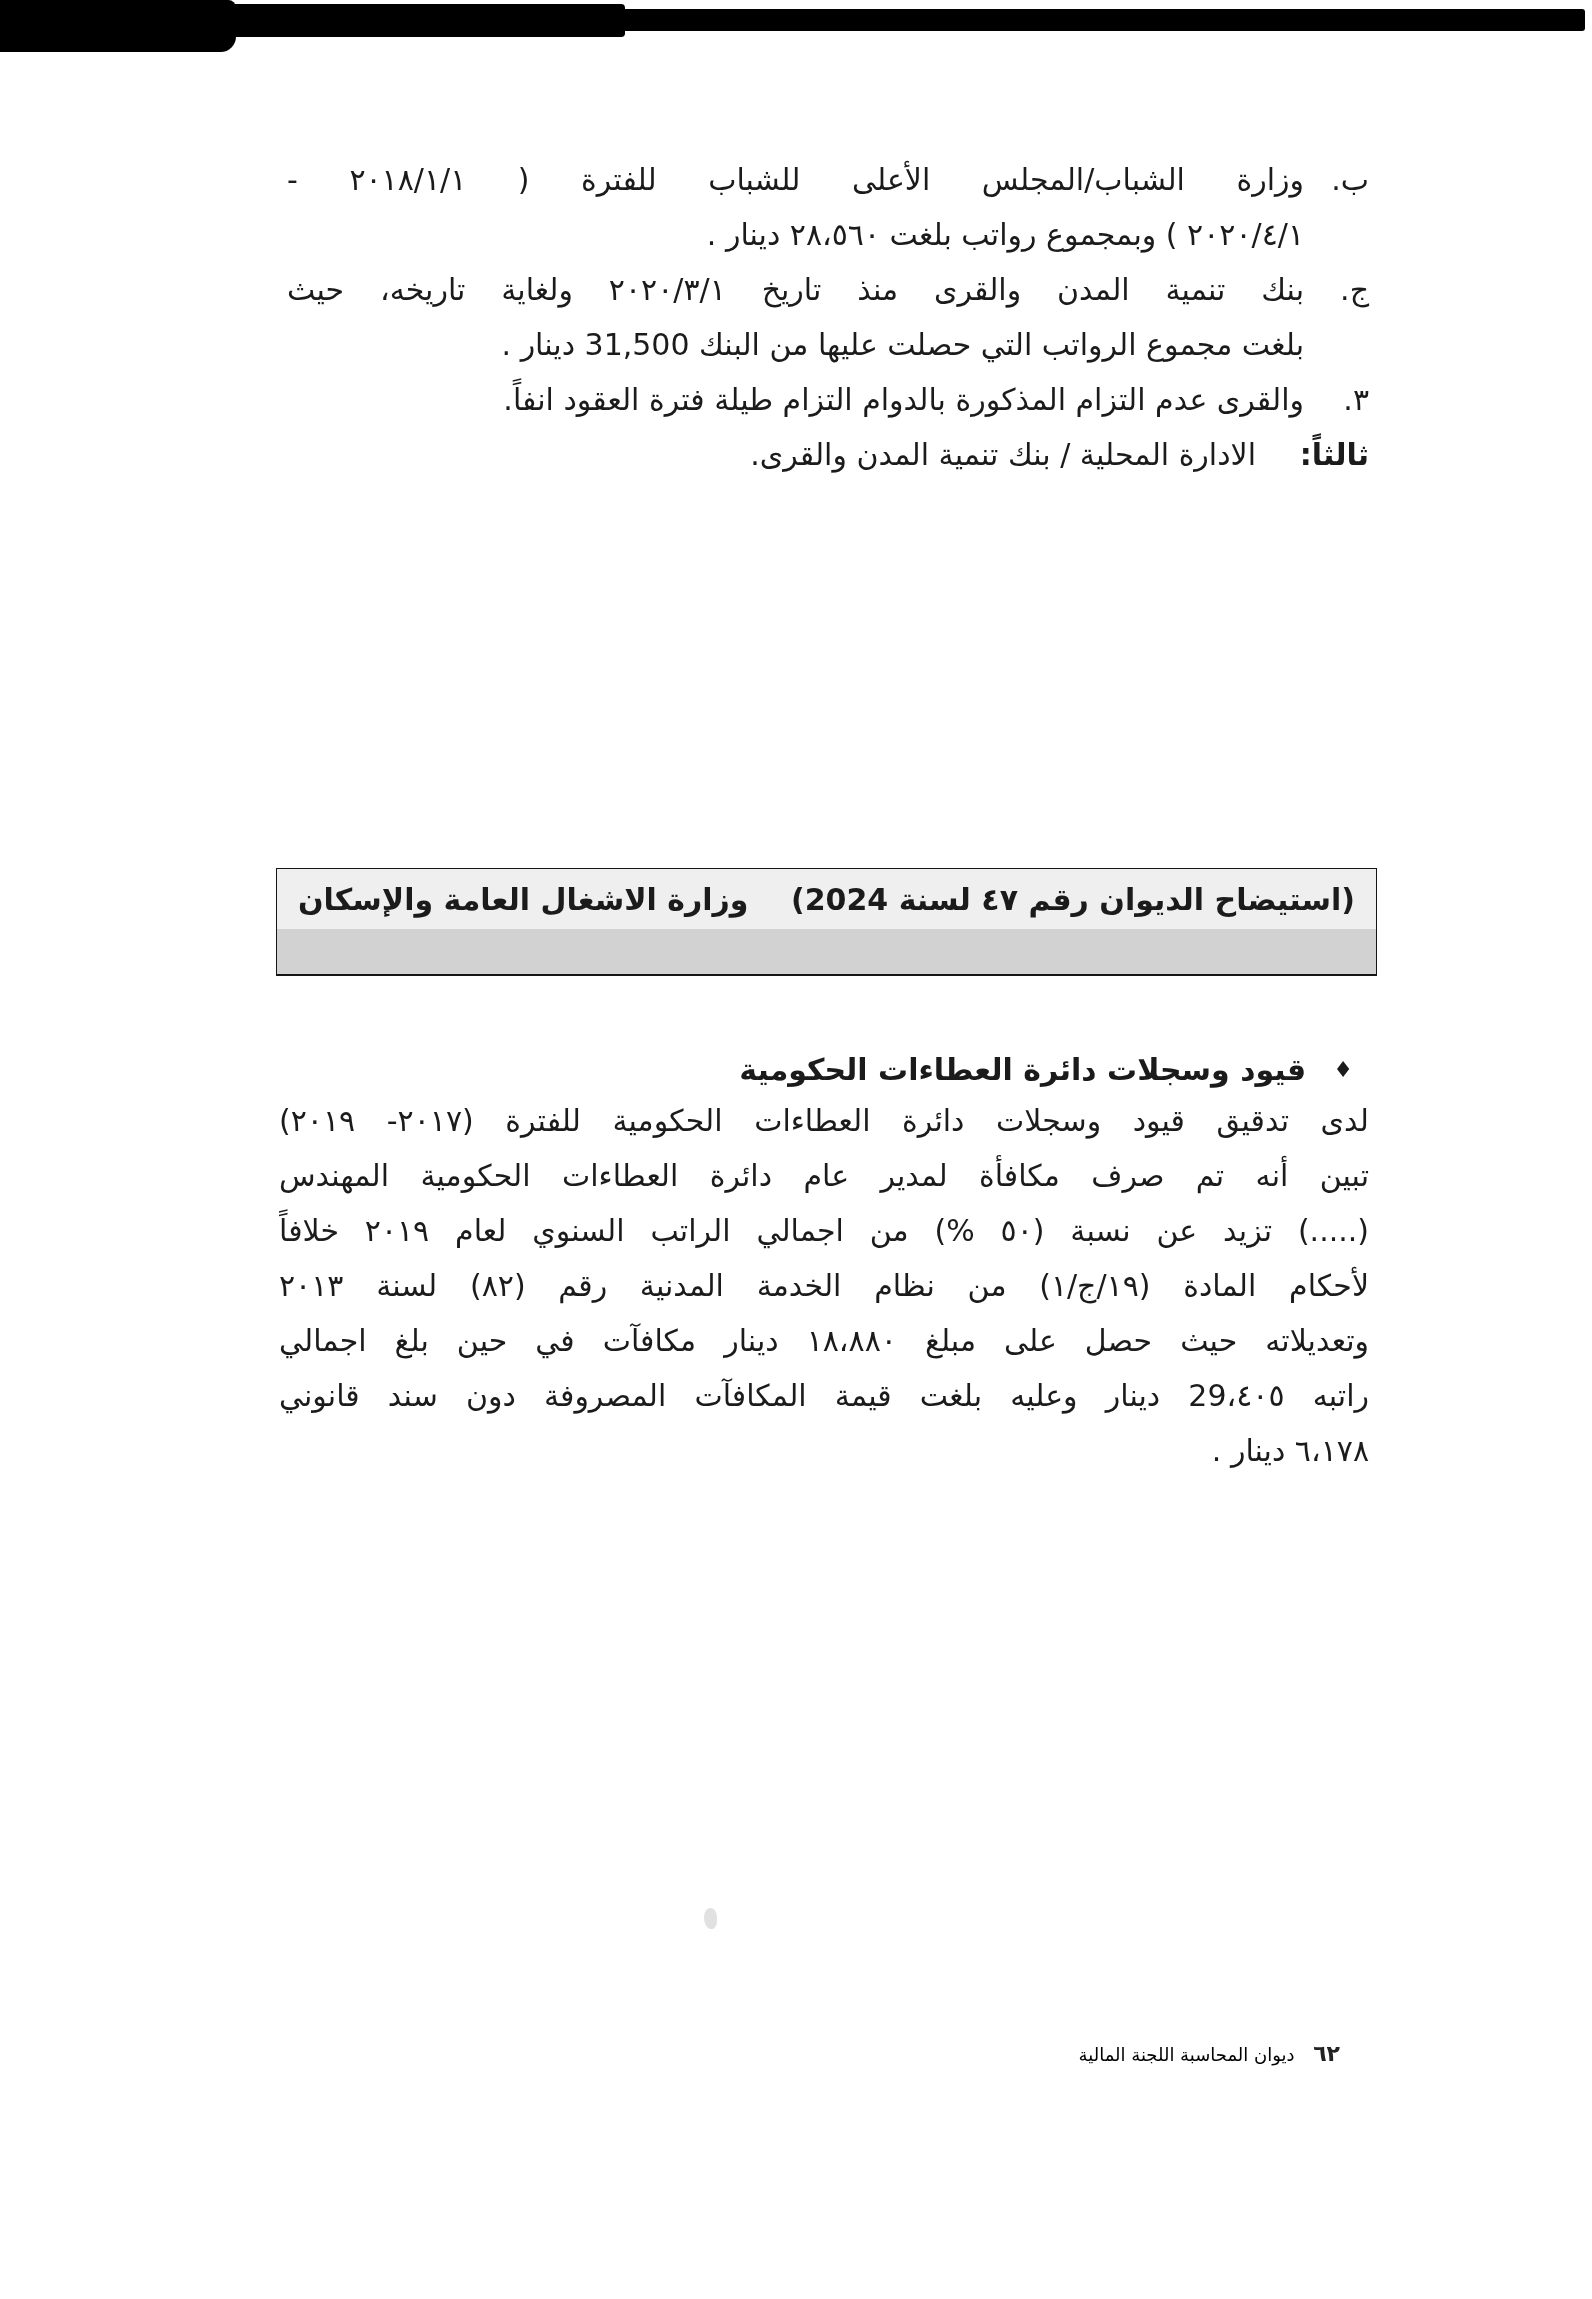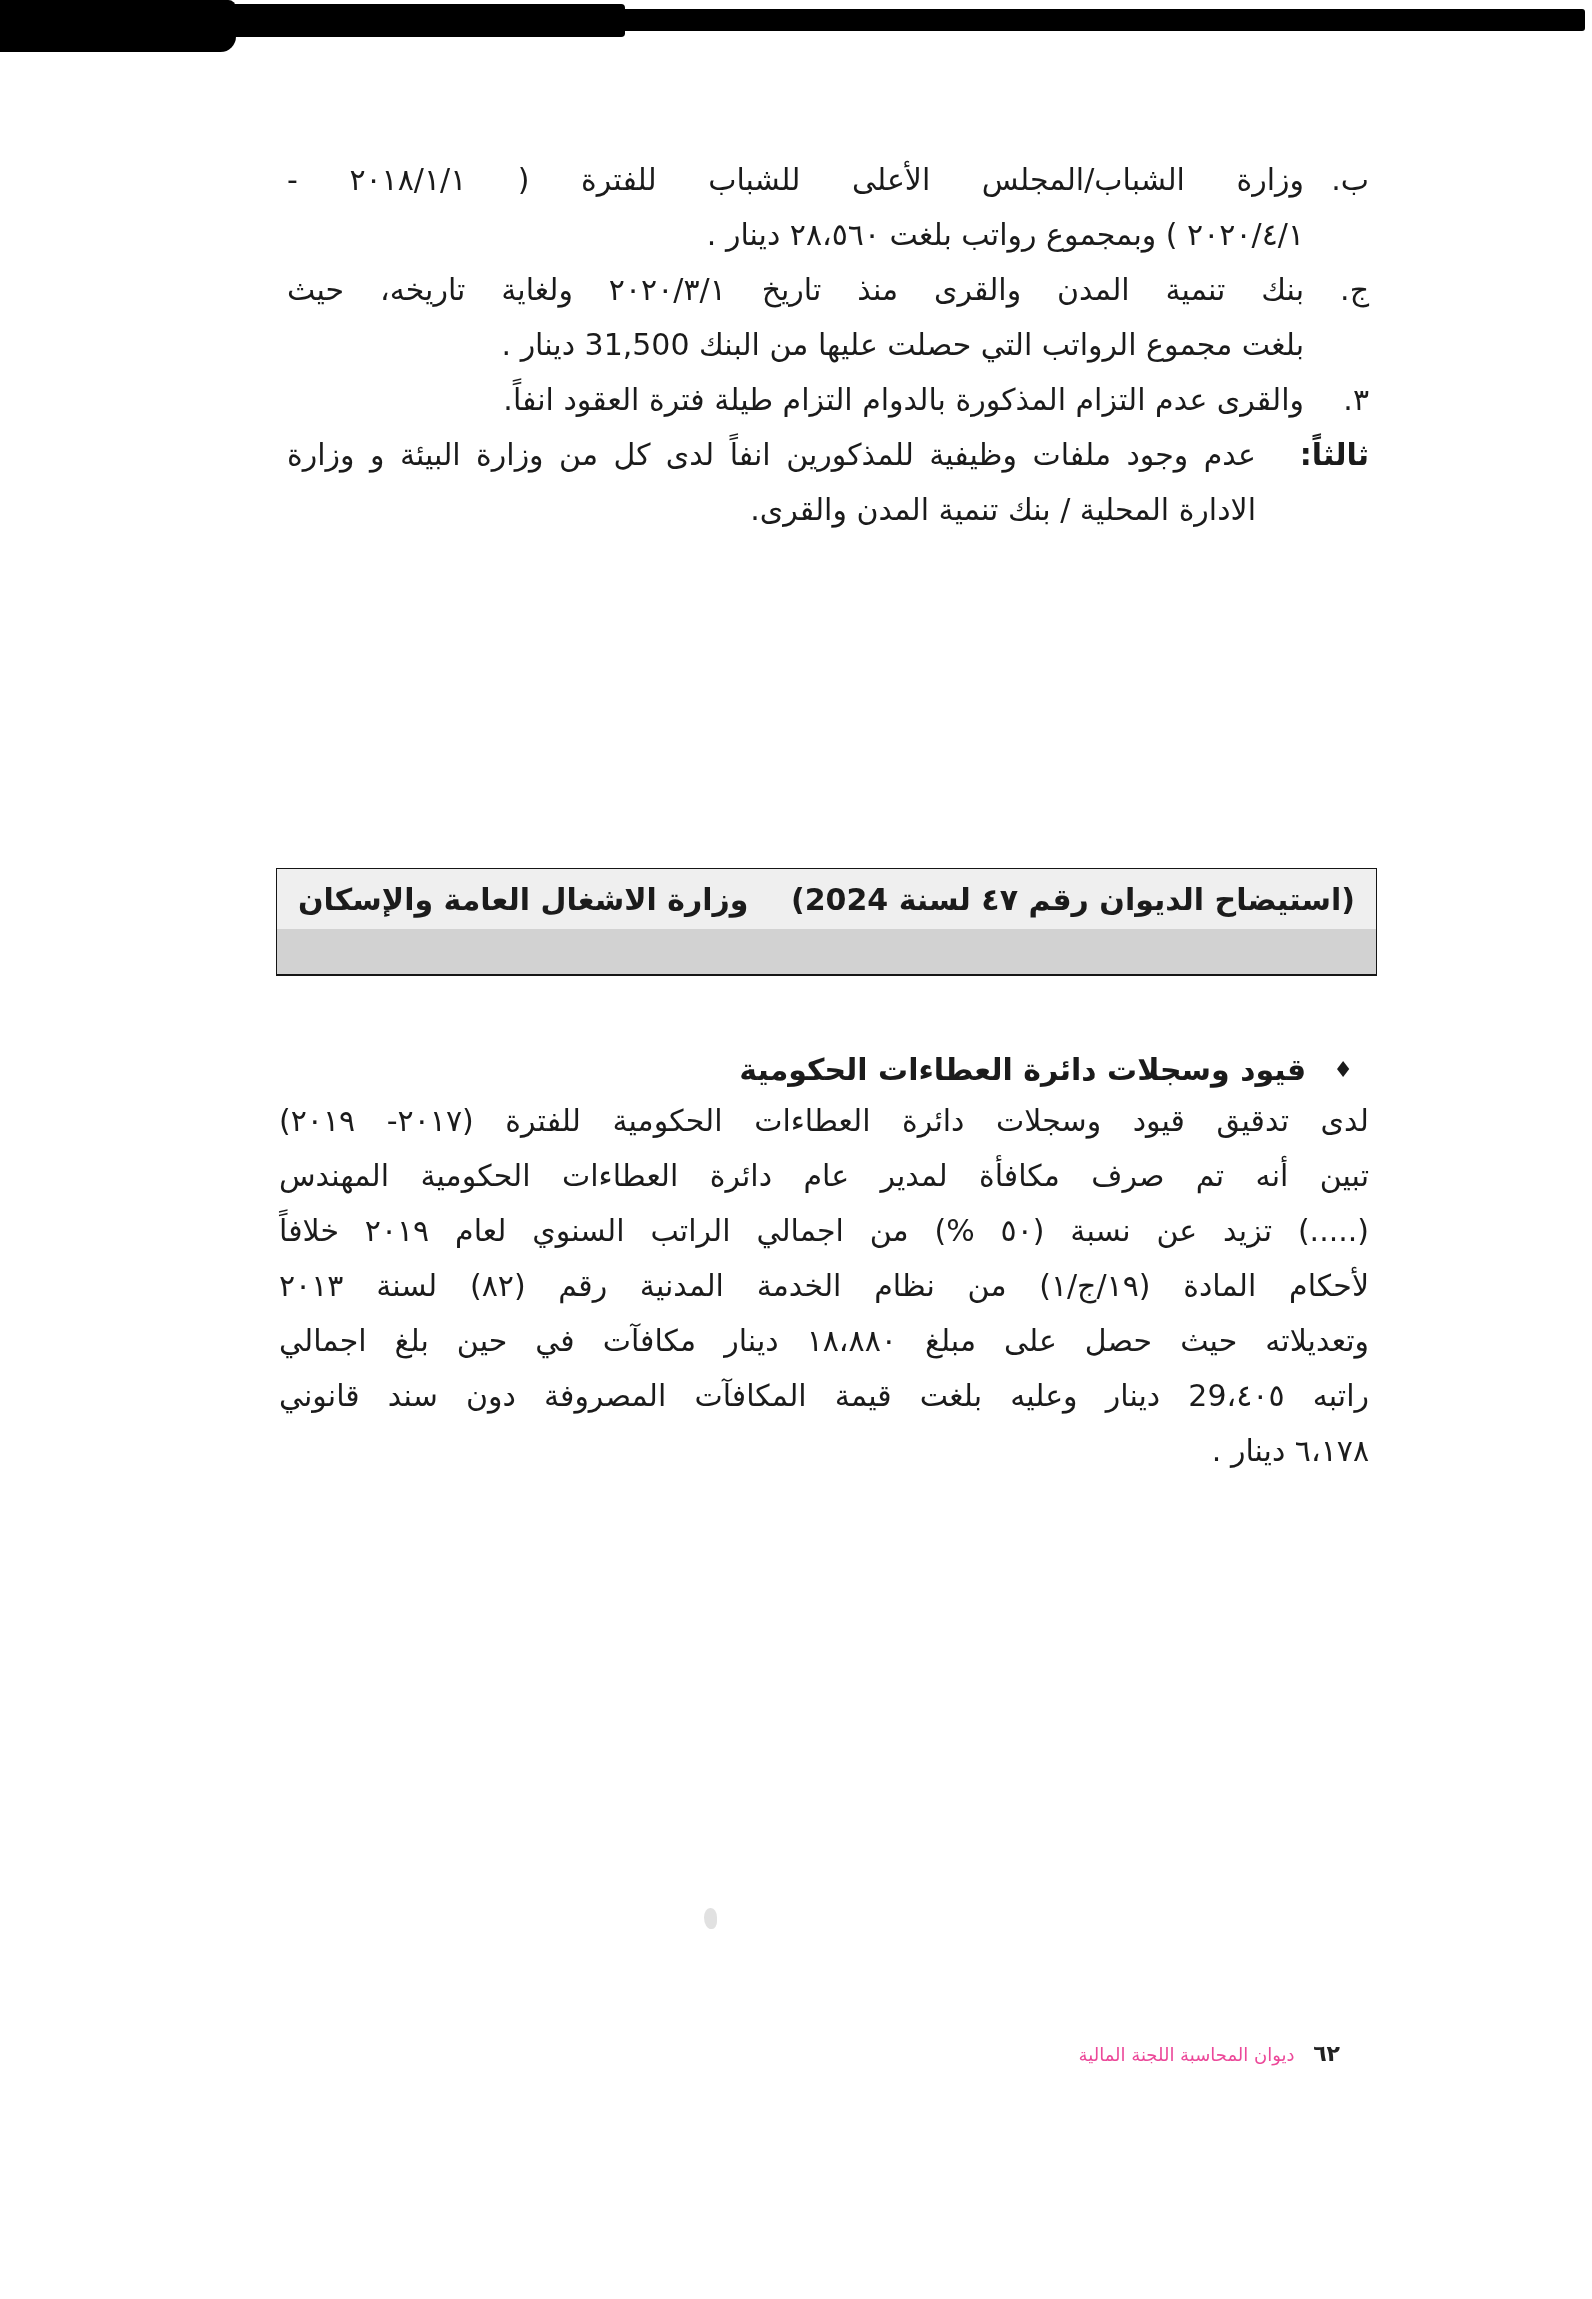--- a/index.html
+++ b/index.html
@@ -51,21 +51,21 @@
   #para{top:1093px;}
   #para .pline{text-align:justify;text-align-last:justify;}
   #para .pline.last{text-align:right;text-align-last:right;}
 
   
   #footer{
     position:absolute;right:253px;top:2041px;direction:rtl;
     display:flex;align-items:baseline;gap:9.6px;white-space:nowrap;
   }
   #footer .num{font-size:22px;font-weight:bold;color:#222;margin-left:9px;}
-  #footer .label{font-size:18px;letter-spacing:7.7px;color:#ec4899;}
+  #footer .label{font-size:18px;letter-spacing:7.7px;color:#000000;}
 </style>
 </head>
 <body>
 
 <div id="page">
 
   <div class="artifact" id="bar1"></div>
   <div class="artifact" id="bar2"></div>
   <div class="artifact" id="bar3"></div>
   <div id="smudge"></div>
@@ -84,21 +84,20 @@
       <div class="line">بلغت مجموع الرواتب التي حصلت عليها من البنك 31,500 دينار .</div>
     </div>
 
     <div class="item">
       <span class="marker">٣.</span>
       <div class="line">والقرى عدم التزام المذكورة بالدوام التزام طيلة فترة العقود انفاً.</div>
     </div>
 
     <div class="item wide">
       <span class="marker bold">ثالثاً:</span>
-      <div class="line jfull">عدم وجود ملفات وظيفية للمذكورين انفاً لدى كل من وزارة البيئة و وزارة</div>
       <div class="line">الادارة المحلية / بنك تنمية المدن والقرى.</div>
     </div>
 
   </div>
 
   <div id="headerbox">
     <span>(استيضاح الديوان رقم ٤٧ لسنة 2024)</span>
     <span>وزارة الاشغال العامة والإسكان</span>
   </div>
 

